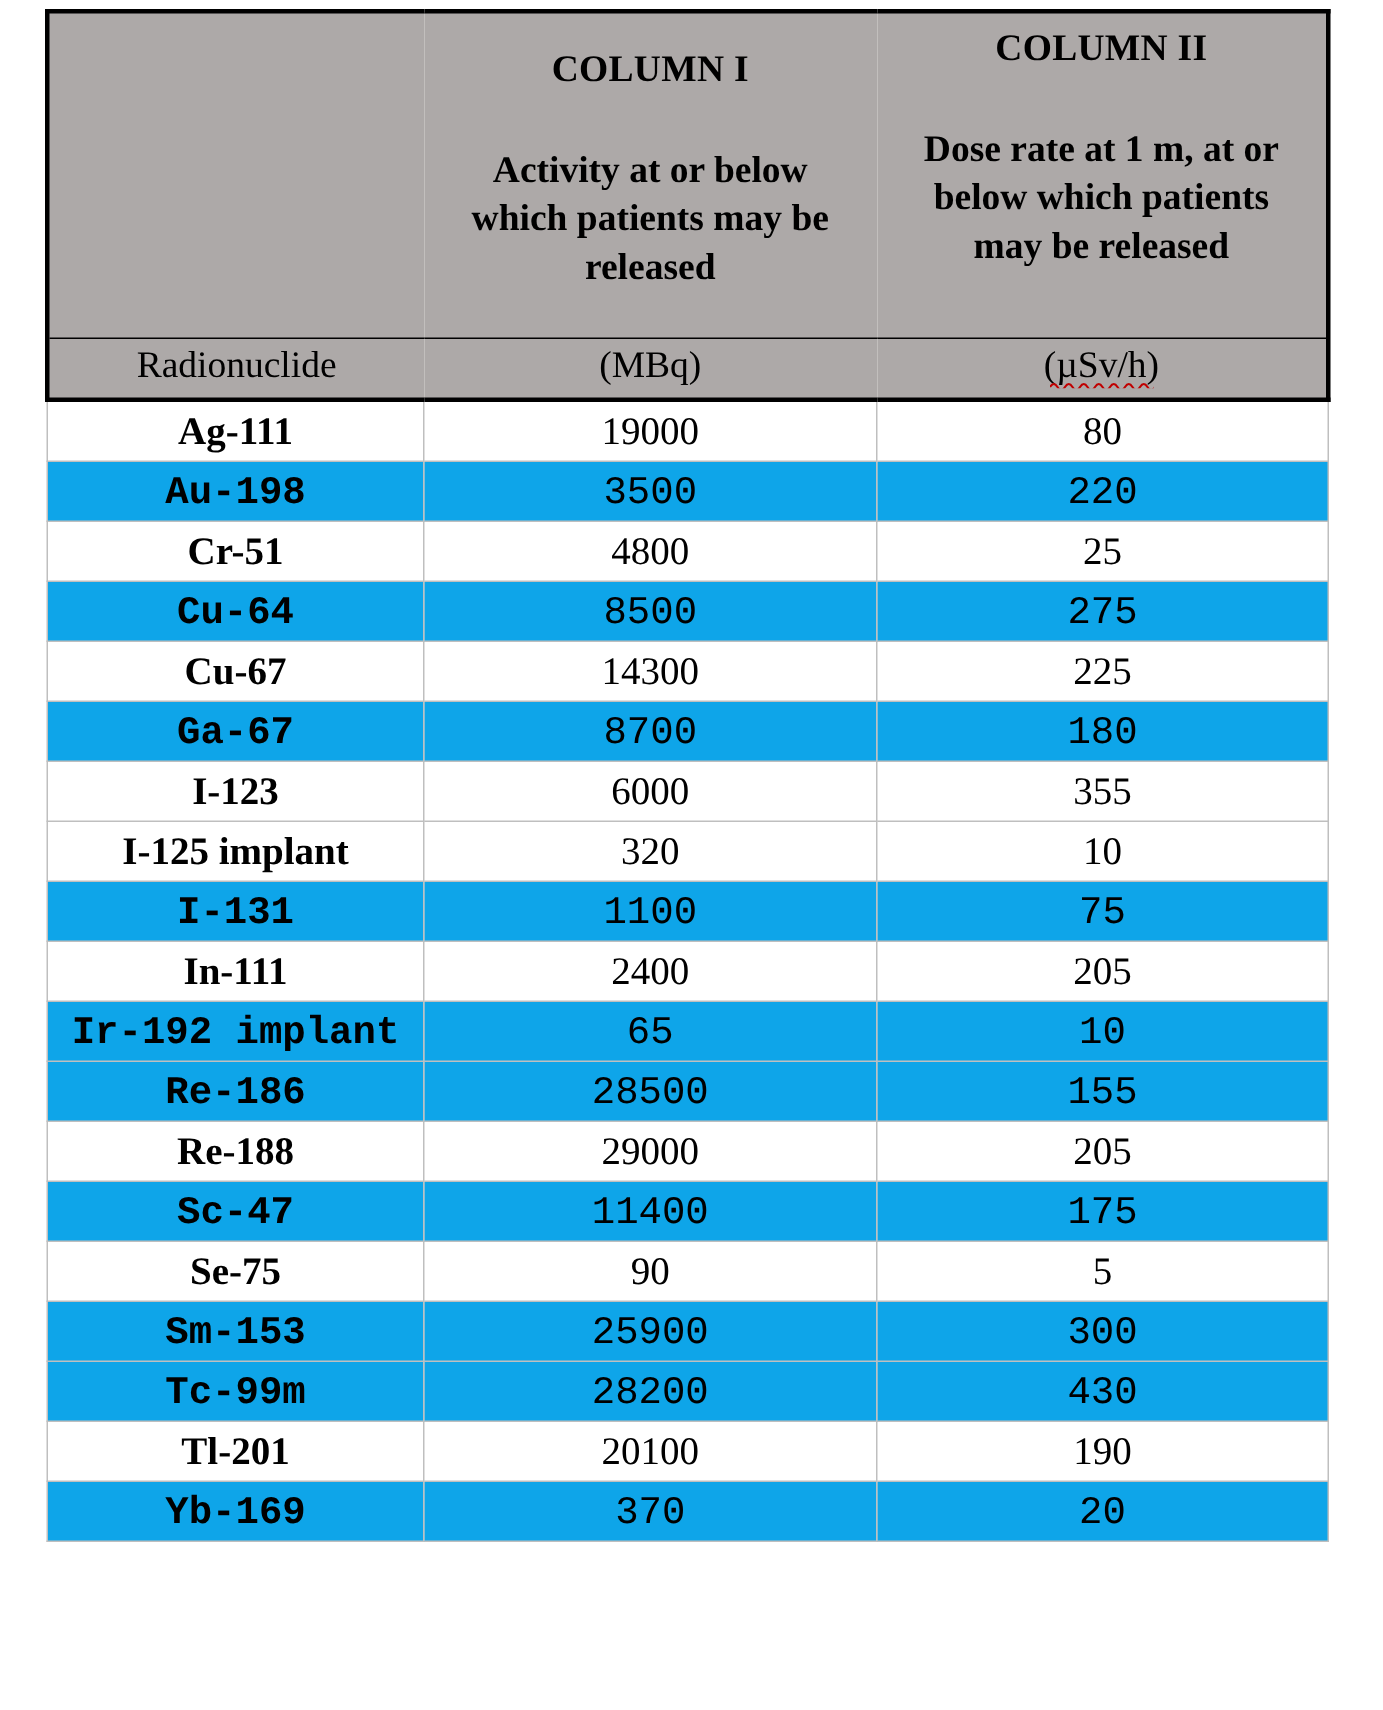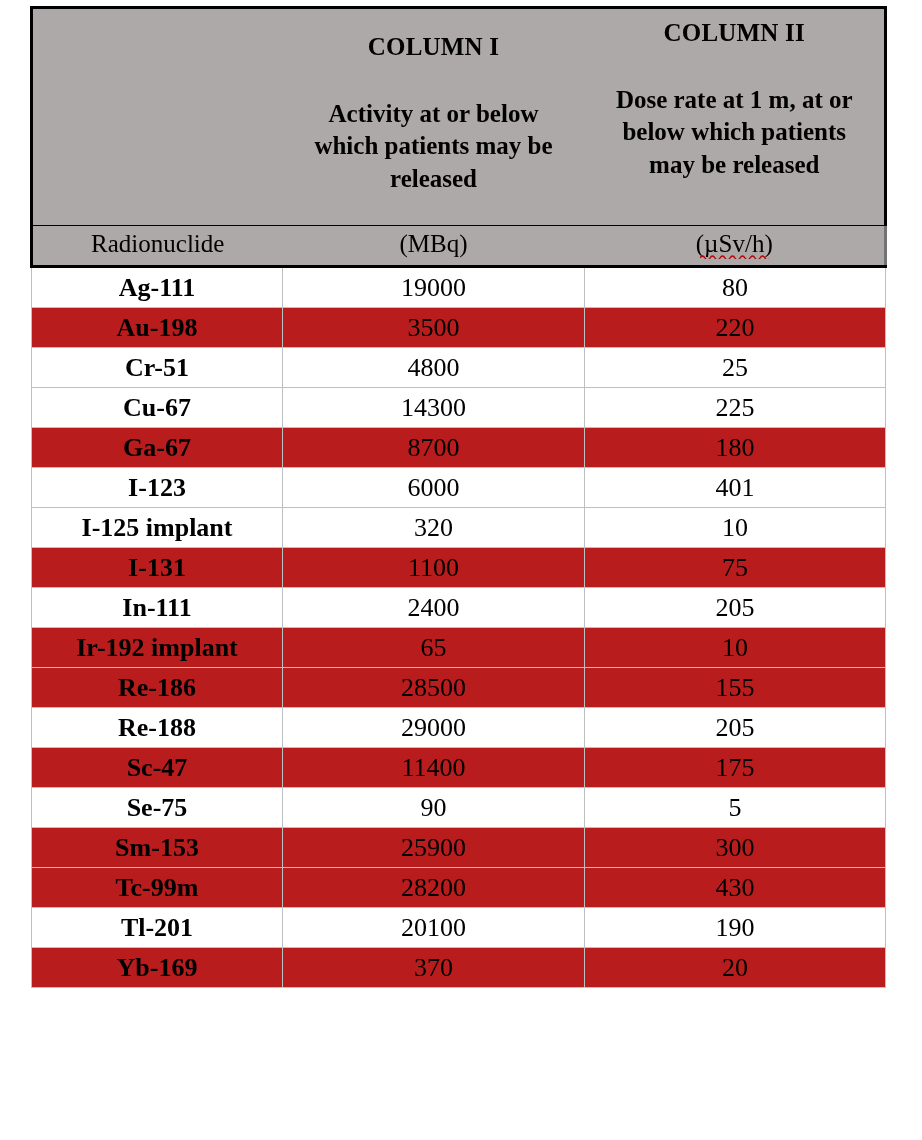--- a/index.html
+++ b/index.html
@@ -75,21 +75,21 @@
   }
   .hdr-desc {
     display: block;
   }
 
   
   tr.units-row > td {
     background: #ada9a8;
     border-bottom: 3px solid #000000;
     border-left: 3px solid #000000;
-    border-right: 3px solid #737373;
+    border-right: 3px solid #000000;
     border-top: none;
     padding: 2px 6px 5px 6px;
     text-align: center;
     font-size: 25px;
     font-weight: normal;
     color: #000000;
     height: 32px;
     line-height: 1.05;
   }
   tr.units-row > td.u-nuclide { border-right: none; }
@@ -124,21 +124,22 @@
     line-height: 1;
     vertical-align: middle;
   }
   tr.data-row > td.cell-nuclide {
     font-weight: bold;
   }
   tr.data-row > td.cell-value {
     font-weight: normal;
   }
   tr.data-row.shaded > td {
-    background: #b91c1c;
+    background: #0ea5e9;
+    font-family: Liberation Mono, monospace;
   }
   tr.data-row.plain > td {
     background: #ffffff;
   }
   tr.data-row:first-of-type > td {
     border-top: none;
   }
 </style>
 </head>
 <body>
@@ -191,34 +192,39 @@
         <tr class="data-row shaded">
           <td class="cell-nuclide">Au-198</td>
           <td class="cell-value">3500</td>
           <td class="cell-value">220</td>
         </tr>
         <tr class="data-row plain">
           <td class="cell-nuclide">Cr-51</td>
           <td class="cell-value">4800</td>
           <td class="cell-value">25</td>
         </tr>
+        <tr class="data-row shaded">
+          <td class="cell-nuclide">Cu-64</td>
+          <td class="cell-value">8500</td>
+          <td class="cell-value">275</td>
+        </tr>
         <tr class="data-row plain">
           <td class="cell-nuclide">Cu-67</td>
           <td class="cell-value">14300</td>
           <td class="cell-value">225</td>
         </tr>
         <tr class="data-row shaded">
           <td class="cell-nuclide">Ga-67</td>
           <td class="cell-value">8700</td>
           <td class="cell-value">180</td>
         </tr>
         <tr class="data-row plain">
           <td class="cell-nuclide">I-123</td>
           <td class="cell-value">6000</td>
-          <td class="cell-value">401</td>
+          <td class="cell-value">355</td>
         </tr>
         <tr class="data-row plain">
           <td class="cell-nuclide">I-125 implant</td>
           <td class="cell-value">320</td>
           <td class="cell-value">10</td>
         </tr>
         <tr class="data-row shaded">
           <td class="cell-nuclide">I-131</td>
           <td class="cell-value">1100</td>
           <td class="cell-value">75</td>

